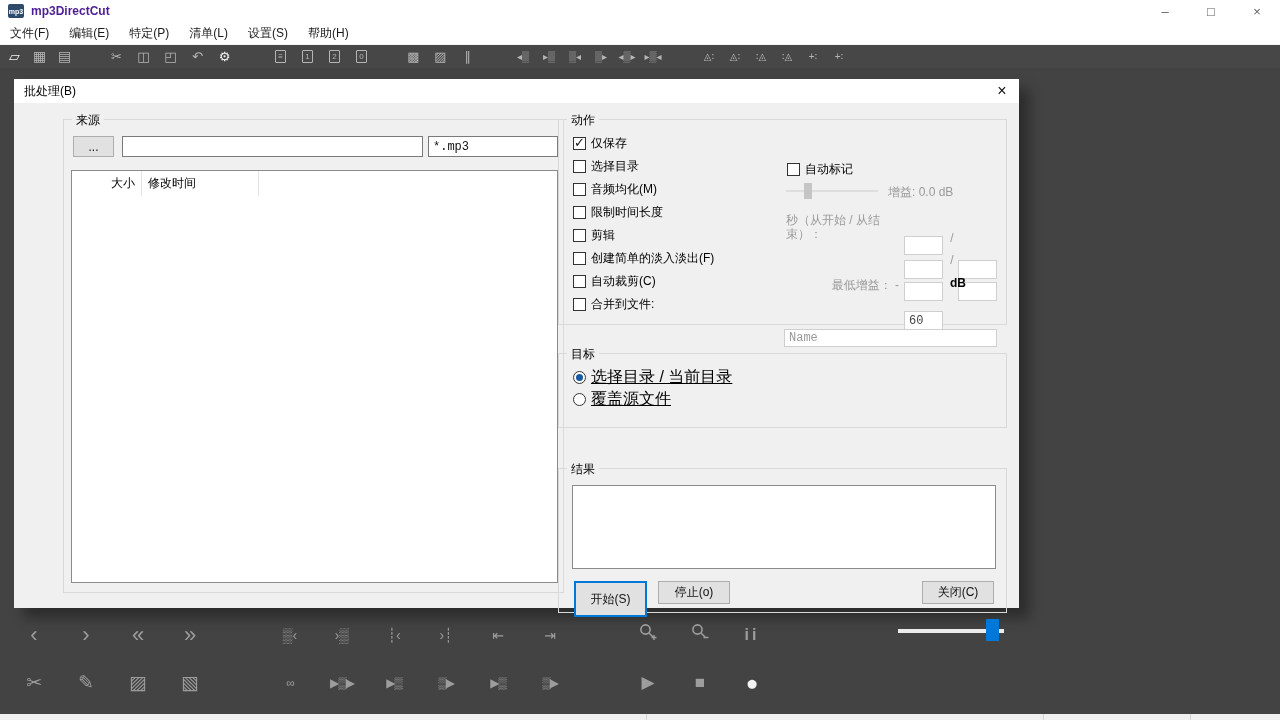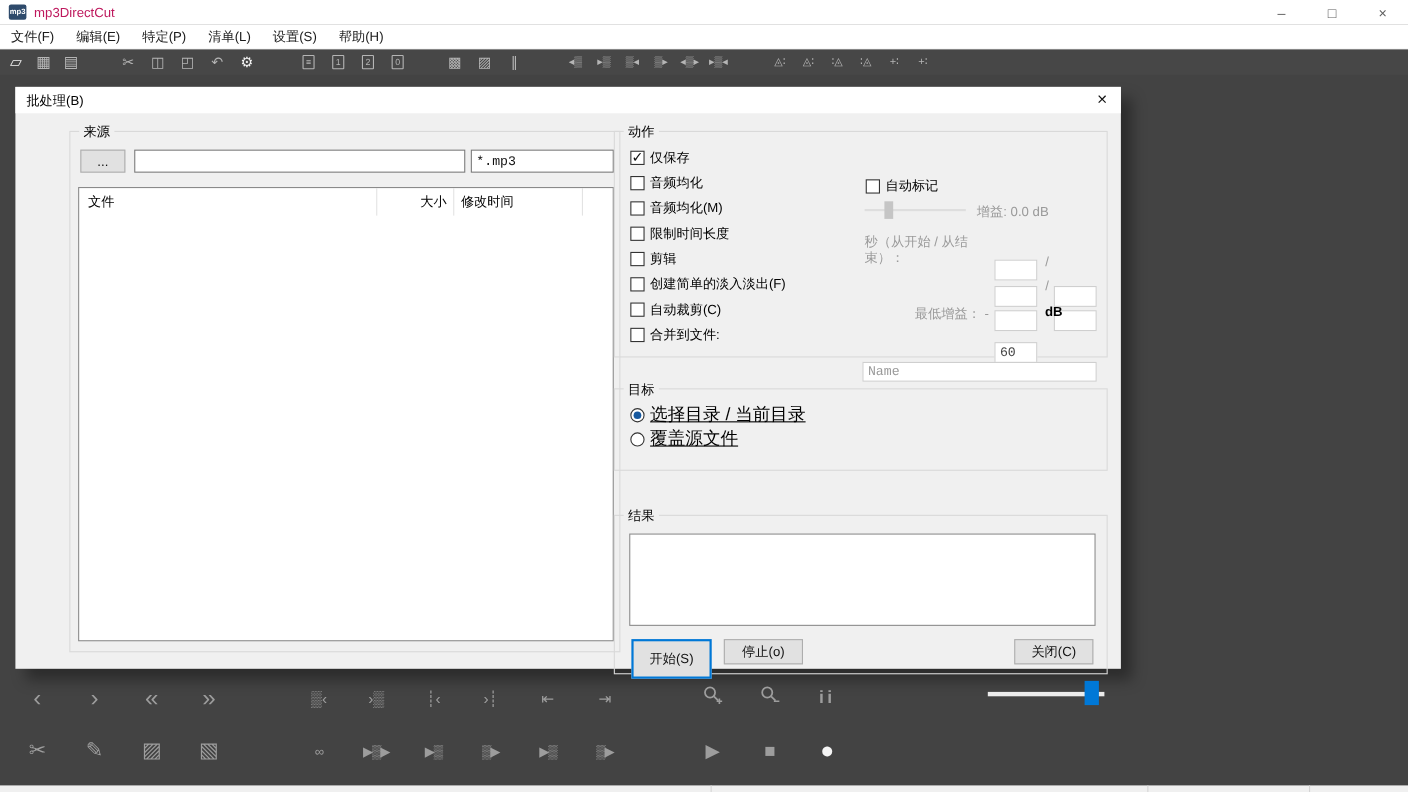--- a/index.html
+++ b/index.html
@@ -9,21 +9,21 @@
     background:#434343;
     font-family:"Liberation Sans","DejaVu Sans",sans-serif;
     -webkit-font-smoothing:antialiased;
   }
 
   
   .titlebar { position:absolute; top:0; left:0; width:1280px; height:22px; background:#ffffff;
               display:flex; align-items:center; }
   .applogo { width:16px; height:14px; margin:0 7px 0 8px; background:#2e4a6b; border-radius:2px;
              color:#fff; font-size:7px; font-weight:bold; display:flex; align-items:center; justify-content:center; }
-  .apptitle { font-size:12px; color:#be185d; }
+  .apptitle { font-size:12px; color:#4c1d95;font-weight:bold; }
   .wincontrols { margin-left:auto; display:flex; height:22px; }
   .winbtn { width:46px; height:22px; display:flex; align-items:center; justify-content:center;
             color:#5f5f5f; font-size:13px; }
 
   
   .menubar { position:absolute; top:22px; left:0; width:1280px; height:23px; background:#ffffff;
              display:flex; align-items:center; font-size:12px; color:#1a1a1a; border-bottom:1px solid #f2f2f2; }
   .menuitem { padding:0 10px; height:23px; display:flex; align-items:center; }
 
   
@@ -200,39 +200,38 @@
     <span class="dlg-close">×</span>
   </div>
 
   <div class="groupbox" style="left:13px; top:40px; width:501px; height:474px;margin-left:36px;">
     <span class="grouplabel">来源</span>
     <button class="btn browse-btn">...</button>
     <input class="tb path-input" value="" style="">
     <input class="tb filter-input" value="*.mp3" style="">
     <div class="filelist">
       <div class="fl-header">
-        <div class="fl-col c1">文件</div>
         <div class="fl-col c2">大小</div>
         <div class="fl-col c3">修改时间</div>
       </div>
     </div>
   </div>
 
   <div class="groupbox" style="left:544px; top:40px; width:449px; height:206px;">
     <span class="grouplabel">动作</span>
 
     <div class="cbcol">
 
     <div class="cbrow">
           <span class="cb checked"></span>
           <span>仅保存</span>
         </div>
         <div class="cbrow">
           <span class="cb"></span>
-          <span>音频均化</span>
+          <span>选择目录</span>
         </div>
         <div class="cbrow">
           <span class="cb"></span>
           <span>音频均化(M)</span>
         </div>
         <div class="cbrow">
           <span class="cb"></span>
           <span>限制时间长度</span>
         </div>
         <div class="cbrow">

